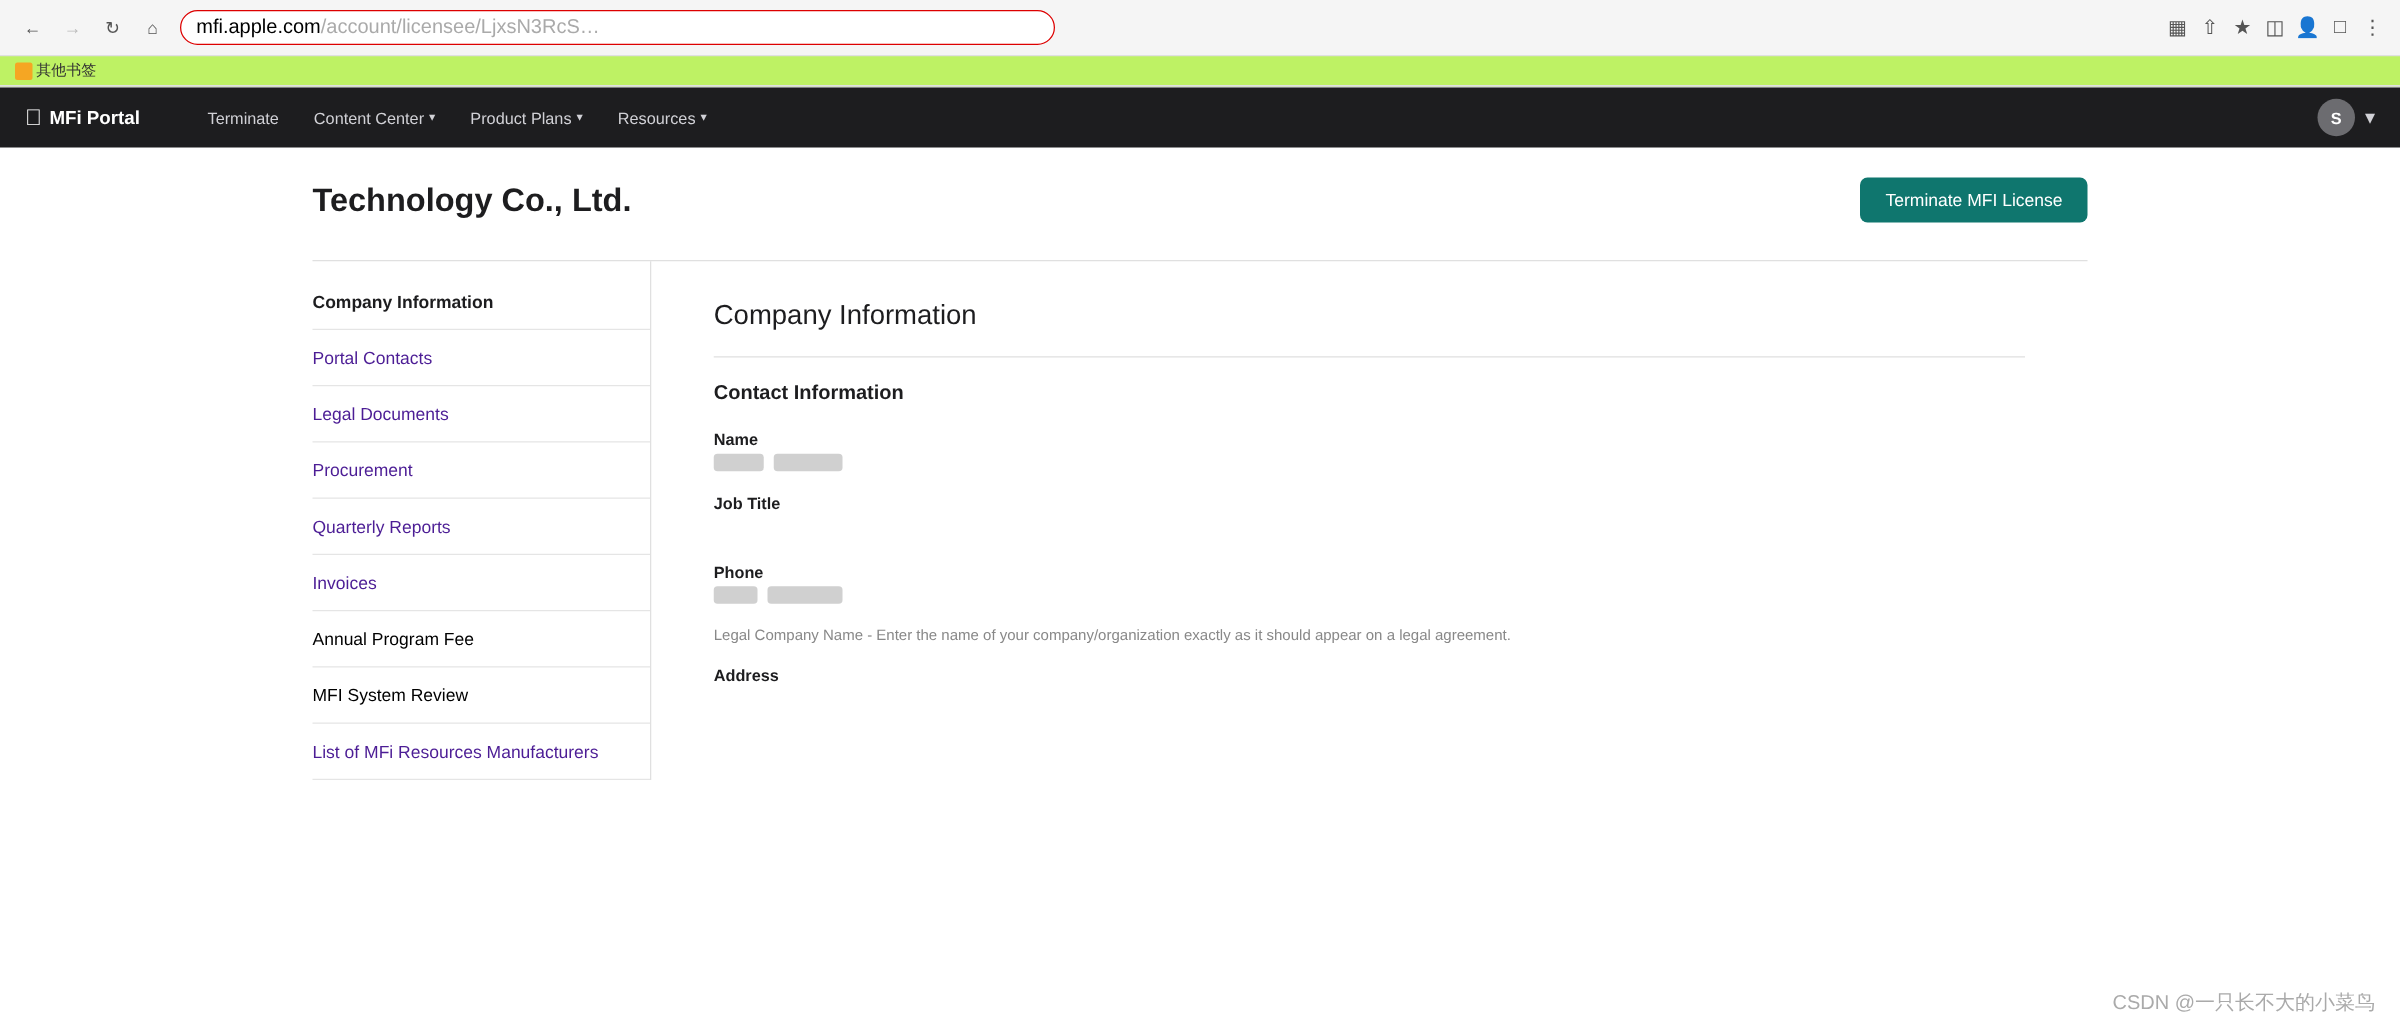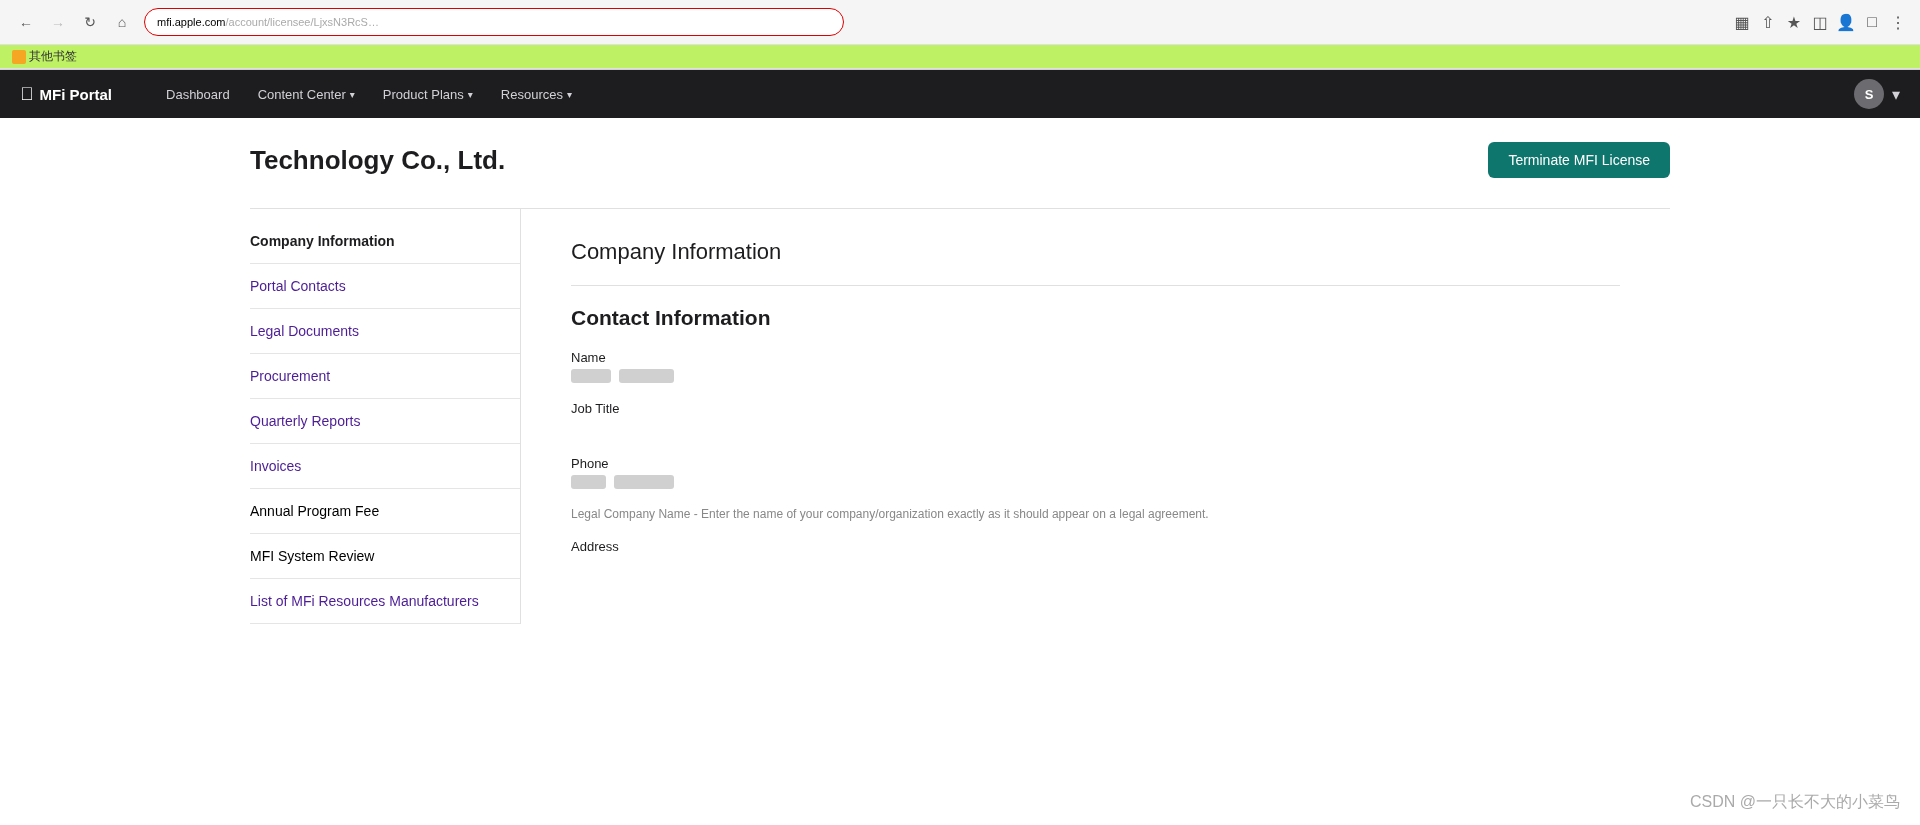--- a/index.html
+++ b/index.html
@@ -40,21 +40,21 @@
       border-radius: 14px;
       padding: 0 12px;
       font-size: 13px;
       background: #fff;
       display: flex;
       align-items: center;
       max-width: 700px;
       overflow: hidden;
     }
     .address-bar-text {
-      font-size: 11px;
+      font-size: 16px;
       color: #333;
       white-space: nowrap;
       overflow: hidden;
     }
     .address-host { color: #000; }
     .address-path { color: #aaa; }
     .browser-actions {
       display: flex;
       gap: 6px;
       margin-left: auto;
@@ -213,31 +213,31 @@
       font-weight: 500;
       color: #1d1d1f;
       margin-bottom: 20px;
     }
     .section-divider {
       border: none;
       border-top: 1px solid #e0e0e0;
       margin: 20px 0;
     }
     .subsection-title {
-      font-size: 21px;
+      font-size: 16px;
       font-weight: 600;
       color: #1d1d1f;
       margin-bottom: 20px;
     }
     .field-group {
       margin-bottom: 18px;
     }
     .field-label {
       font-size: 13px;
-      font-weight: 400;
+      font-weight: 700;
       color: #1d1d1f;
       margin-bottom: 4px;
     }
     .field-value {
       display: flex;
       gap: 8px;
     }
     .redacted-block {
       height: 14px;
       border-radius: 3px;
@@ -295,21 +295,21 @@
   </div>
 </div>
 
 <nav class="app-nav">
   <div class="app-logo">
     <span class="apple-icon"></span>
     <span>MFi Portal</span>
   </div>
   <div class="nav-links">
     <a class="nav-link">
-      <span>Dashboard</span>
+      <span>Terminate</span>
     </a>
     <a class="nav-link">
       <span>Content Center</span>
       <span class="chevron">▾</span>
     </a>
     <a class="nav-link">
       <span>Product Plans</span>
       <span class="chevron">▾</span>
     </a>
     <a class="nav-link">

